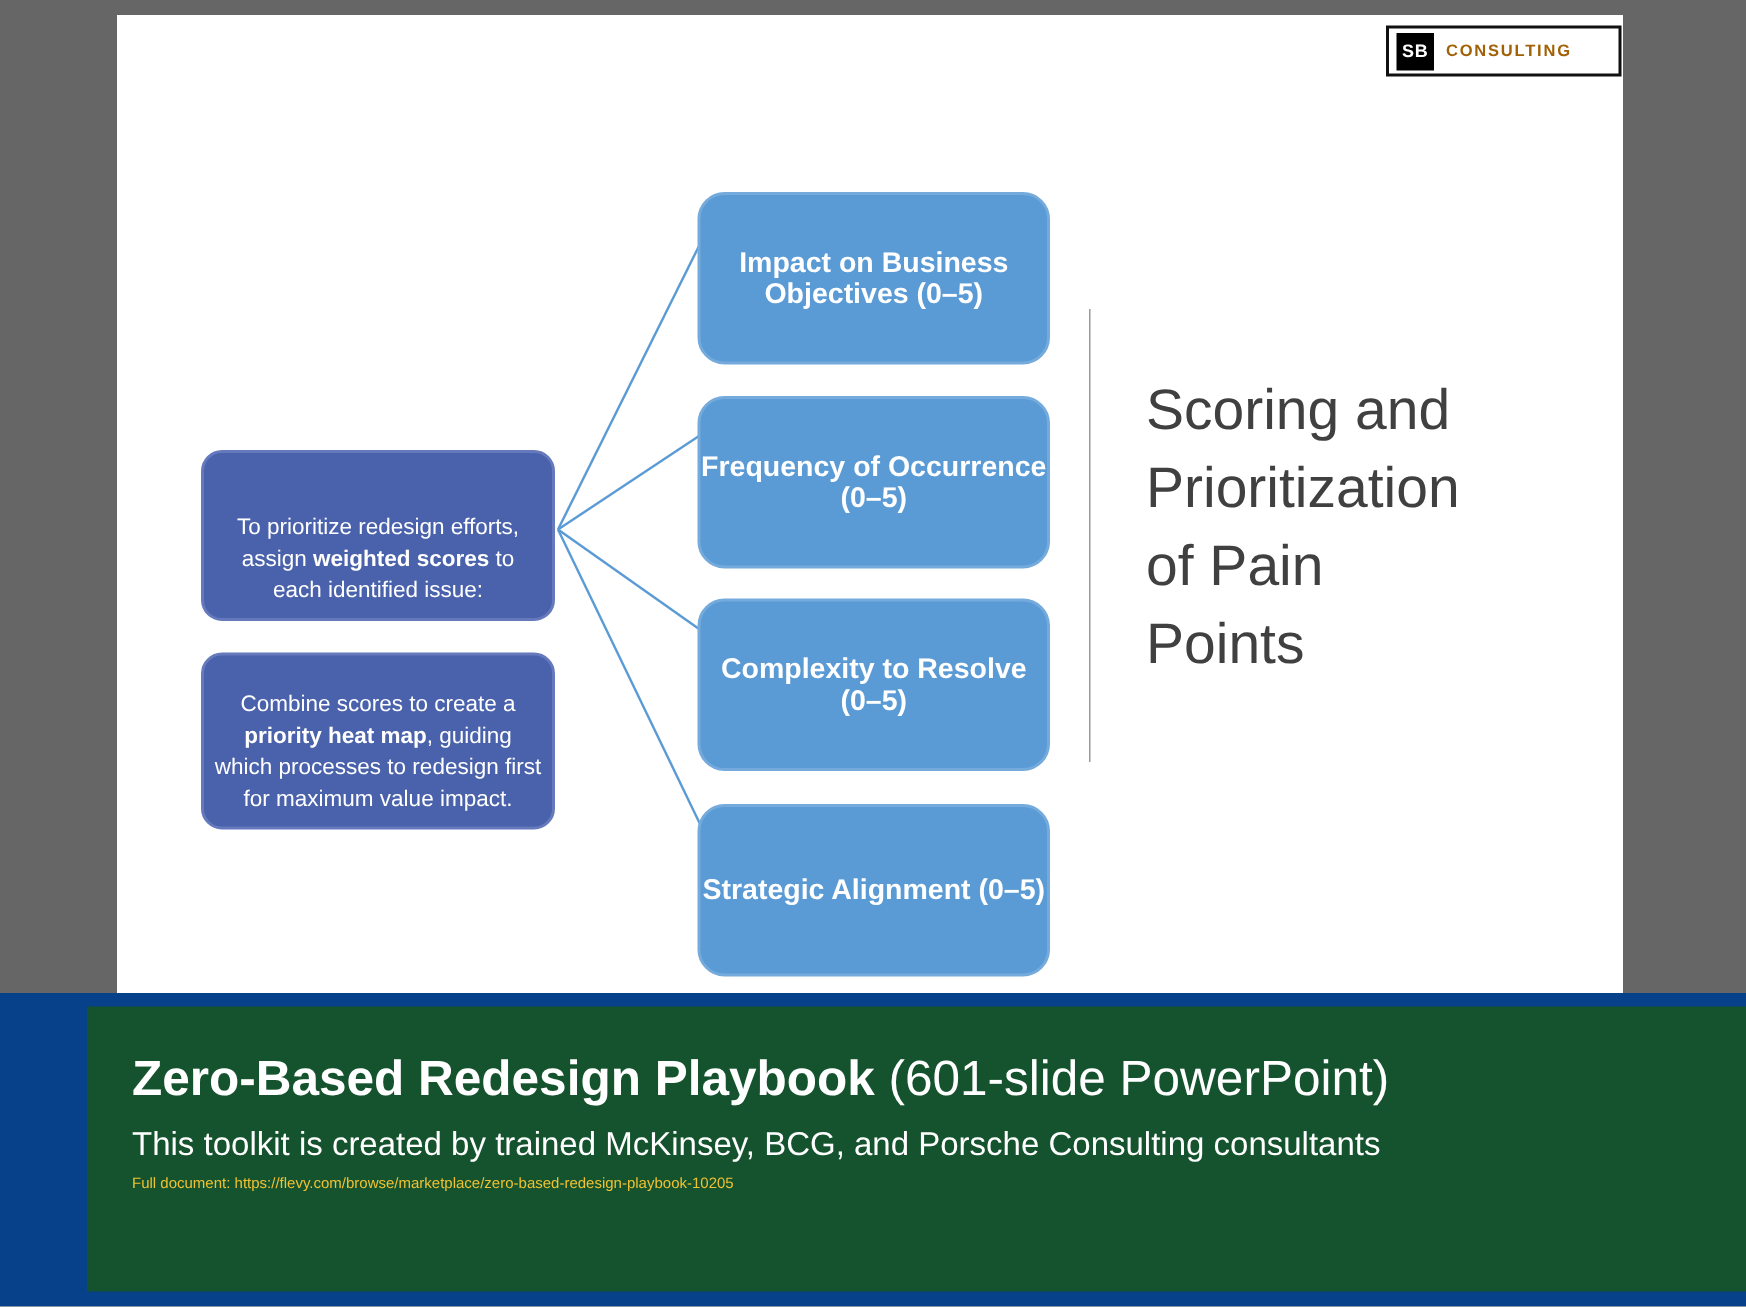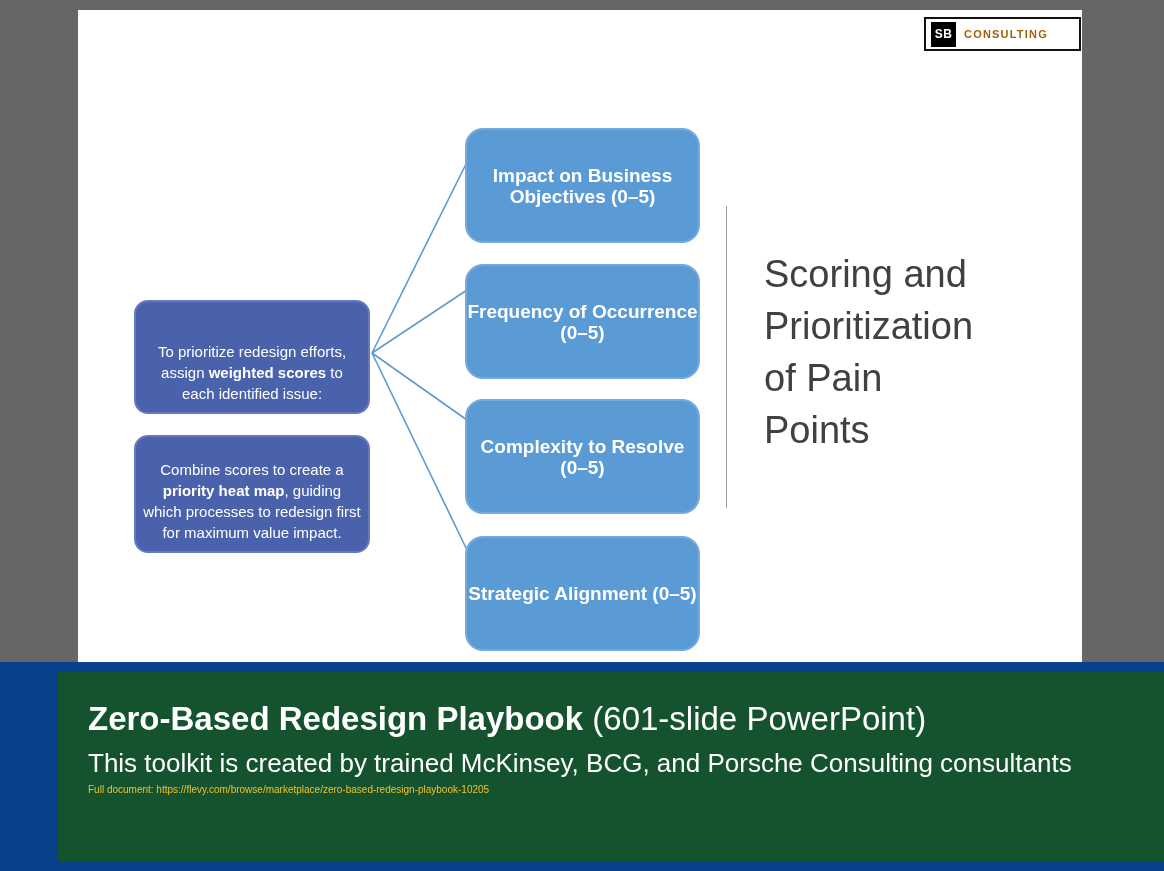--- a/index.html
+++ b/index.html
@@ -109,21 +109,21 @@
     position: absolute;
     left: 10px; top: 9px; right: 0; bottom: 10px;
     background: #14532d;
     color: #ffffff;
     padding: 28px 0 0 30px;
     margin-left: 48px;
   }
   .banner-title { font-size: 33px; line-height: 40px; white-space: nowrap; }
   .banner-title .strong { font-weight: bold; }
   .banner-title .light { font-weight: 300; }
-  .banner-desc { margin-top: 10px; font-size: 26px; line-height: 28px; font-weight: 300; }
+  .banner-desc { margin-top: 10px; font-size: 22px; line-height: 28px; font-weight: 300; }
   .banner-link {
     margin-top: 7px;
     font-size: 10px;
     color: #EFC133;
     text-decoration: none;
     display: inline-block;
   }
   .flevy-logo {
     position: absolute;
     right: 20px; bottom: 0px;

